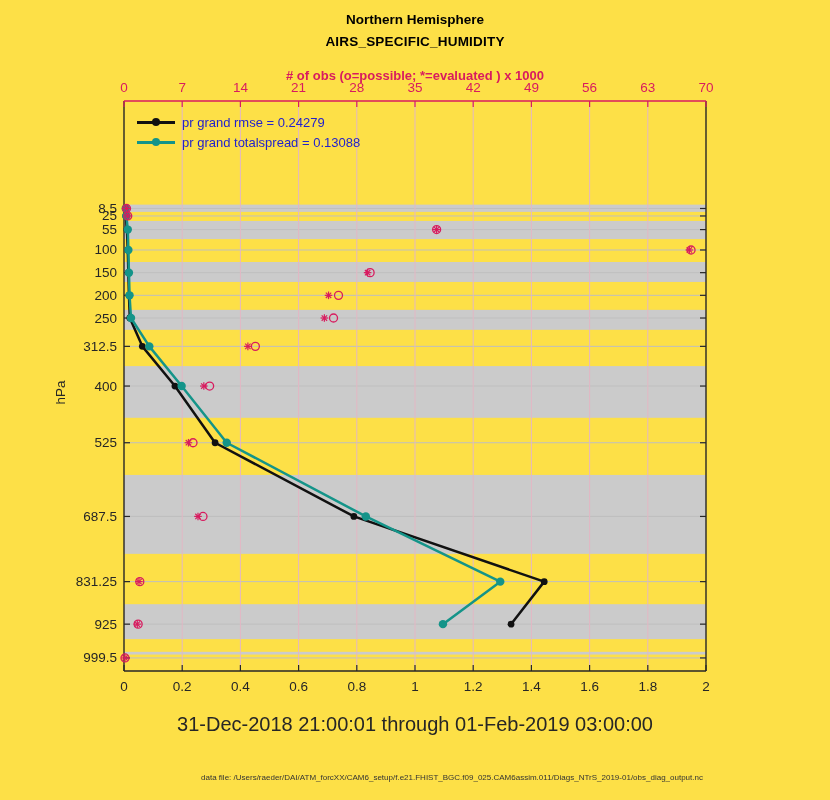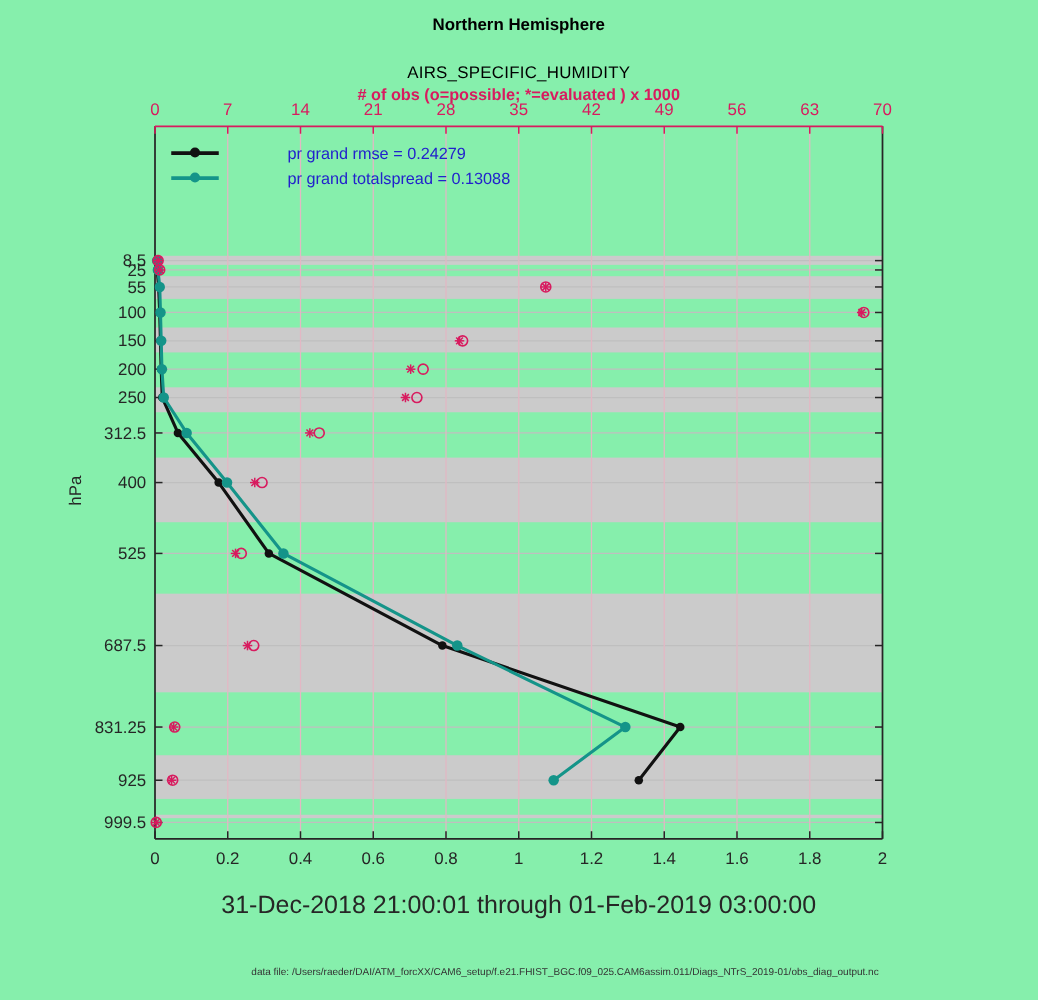--- a/index.html
+++ b/index.html
@@ -1,30 +1,30 @@
 <!DOCTYPE html>
 <html><head>
 <meta charset="utf-8">
 <style>
   html,body{margin:0;padding:0;background:#ffffff;}
-  .page{position:relative;width:830px;height:800px;background:#86efac;
+  .page{position:relative;width:830px;height:800px;background:#fde047;
         font-family:"Liberation Sans", sans-serif;overflow:hidden;}
   .hdr{position:absolute;left:0;width:830px;text-align:center;}
   .t1{top:12px;font-size:13.5px;font-weight:bold;color:#000;}
-  .t2{top:50px;font-size:13.5px;font-weight:normal;color:#000;letter-spacing:.2px;}
+  .t2{top:34px;font-size:13.5px;font-weight:bold;color:#000;letter-spacing:.2px;}
   .obsl{top:68px;font-size:13px;font-weight:bold;color:#d81b5f;}
   #plot-svg{position:absolute;left:0;top:0;}
   .ylab{position:absolute;left:40px;top:385px;width:40px;text-align:center;
         font-size:13.5px;color:#262626;transform:rotate(-90deg);transform-origin:center;}
   .legend{position:absolute;left:137px;top:112px;}
   .legend-row{display:flex;align-items:center;height:20px;}
   .lsample{position:relative;width:38px;height:9px;margin-right:7px;flex:0 0 38px;}
   .lline{position:absolute;left:0;top:3.5px;width:38px;height:2.5px;background:#111;}
   .ldot{position:absolute;left:15px;top:0.5px;width:8px;height:8px;border-radius:50%;background:#111;}
-  .ltext{font-size:13px;color:#2222cc;white-space:nowrap;margin-left:48px;}
+  .ltext{font-size:13px;color:#2222cc;white-space:nowrap;}
   .xlab{position:absolute;left:0;top:692px;width:830px;text-align:center;
         font-size:14px;color:#262626;}
   .datelab{position:absolute;left:0;top:713px;width:830px;text-align:center;
         font-size:20px;color:#262626;}
   .filelab{position:absolute;left:0;top:773px;width:830px;text-align:center;
         font-size:8px;color:#333;margin-left:37px;}
 </style>
 </head>
 <body>
 

